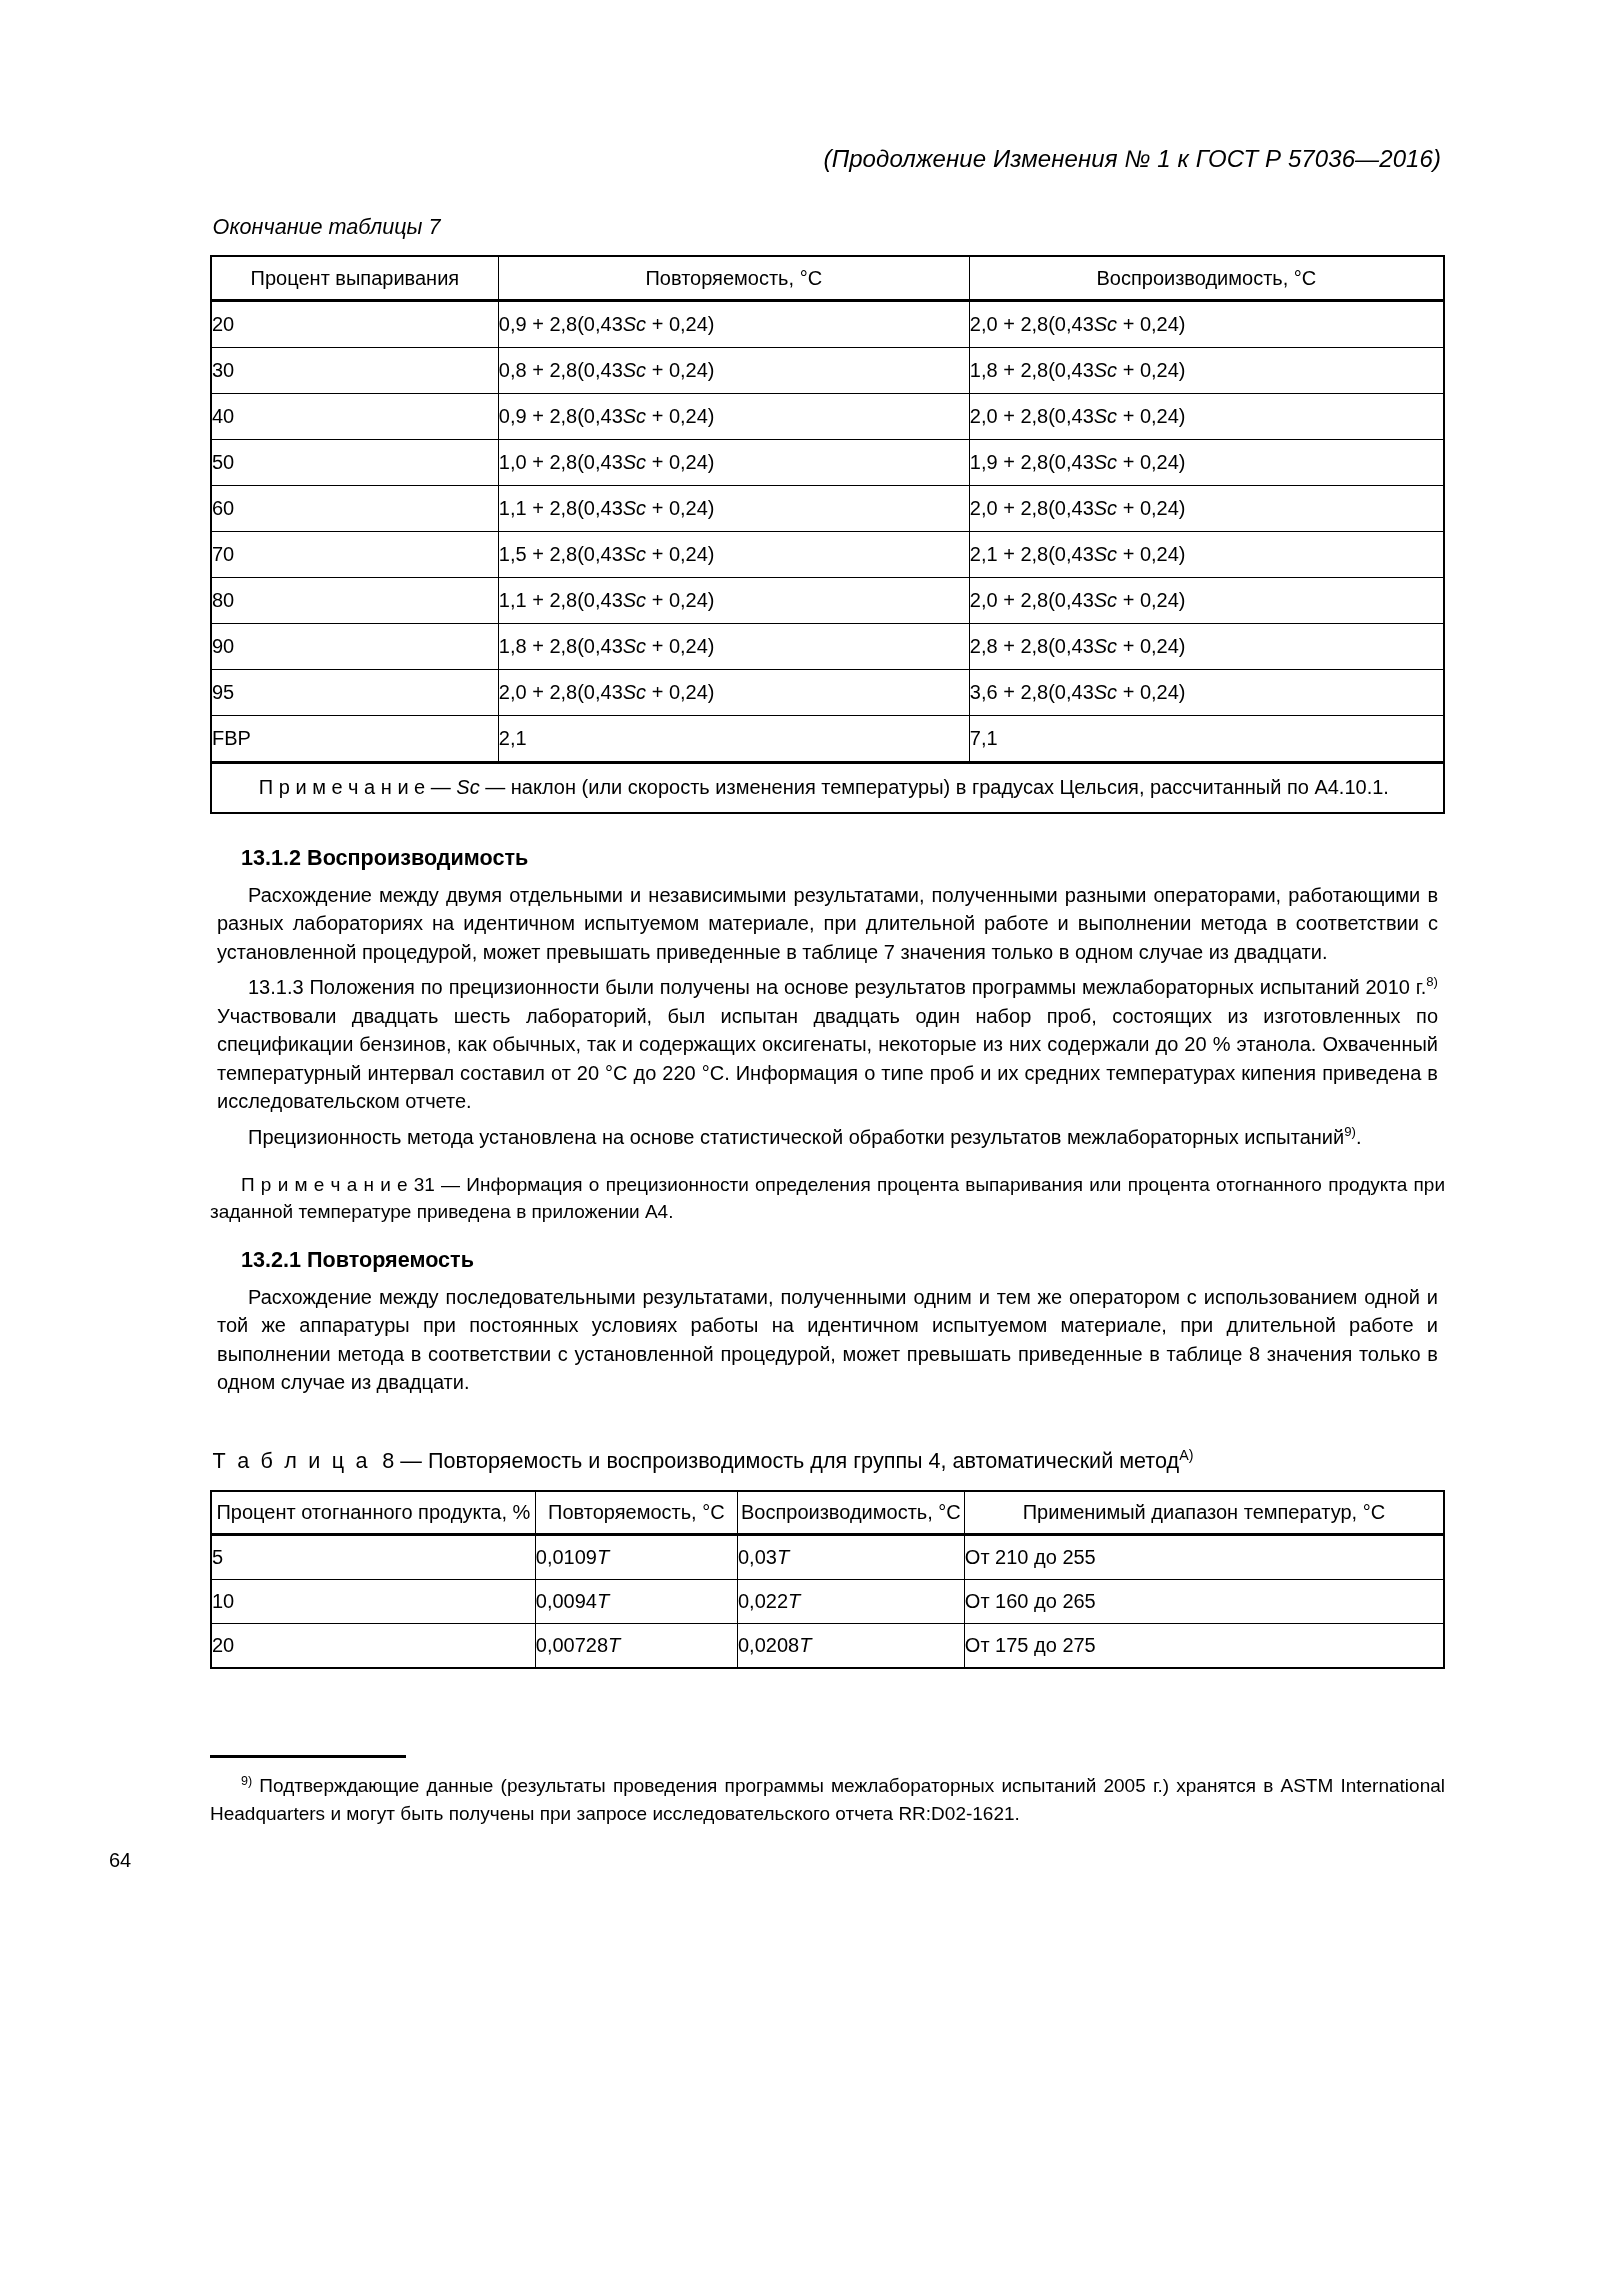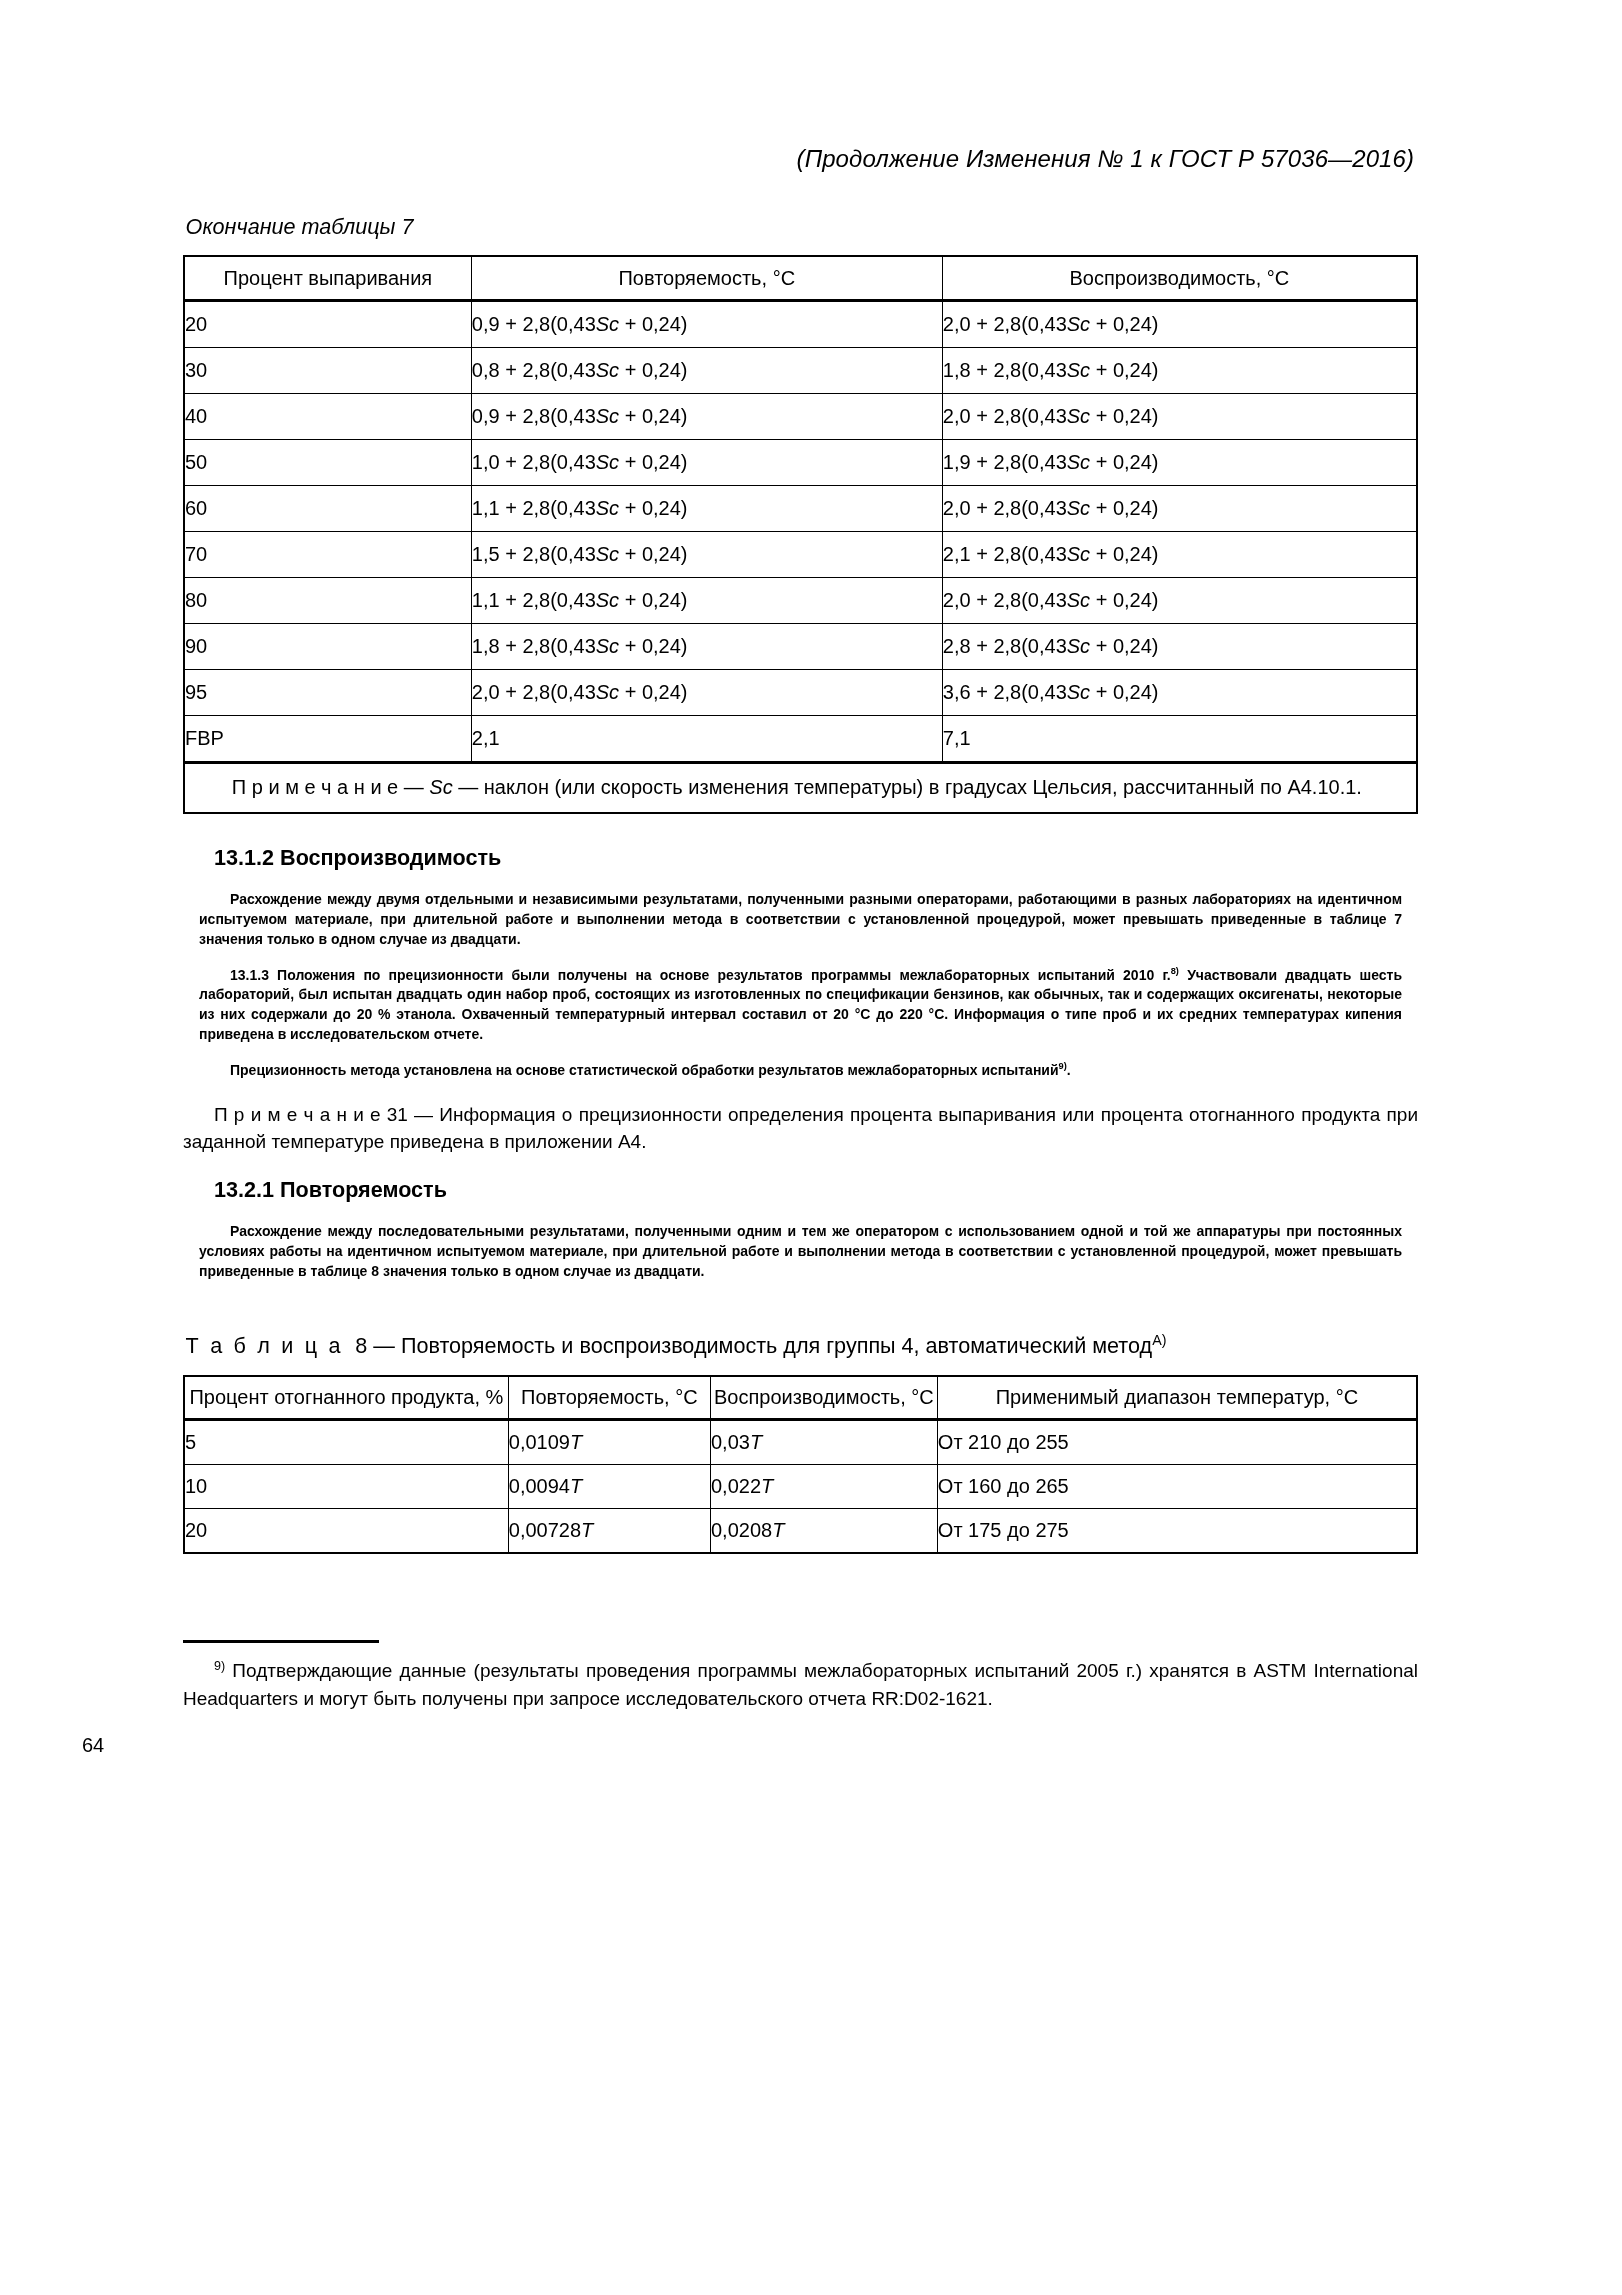--- a/index.html
+++ b/index.html
@@ -15,21 +15,21 @@
     position: relative;
     width: 1623px;
     height: 2295px;
     background: #ffffff;
     box-sizing: border-box;
     padding: 0;
     overflow: hidden;
   }
   .content {
     position: absolute;
-    left: 183px;
+    left: 210px;
     top: 0;
     width: 1235px;
   }
 
   
   .runhead {
     text-align: right;
     font-style: italic;
     font-size: 24px;
     letter-spacing: 0.1px;
@@ -101,28 +101,27 @@
   
   h3.sect {
     font-size: 21.6px;
     font-weight: bold;
     margin: 0;
     padding: 0;
     line-height: 1.42;
     text-indent: 31px;
   }
   p.body {
-    font-size: 14px;
-    margin: 16px;
+    font-size: 20px;
+    margin: 7px;
     padding: 0;
     line-height: 1.425;
     text-align: justify;
     text-indent: 31px;
     hyphens: manual;
-    font-weight: bold;
   }
 
   p.note31 {
     font-size: 19px;
     margin: 0;
     padding: 0;
     line-height: 1.44;
     text-align: justify;
     text-indent: 31px;
   }

